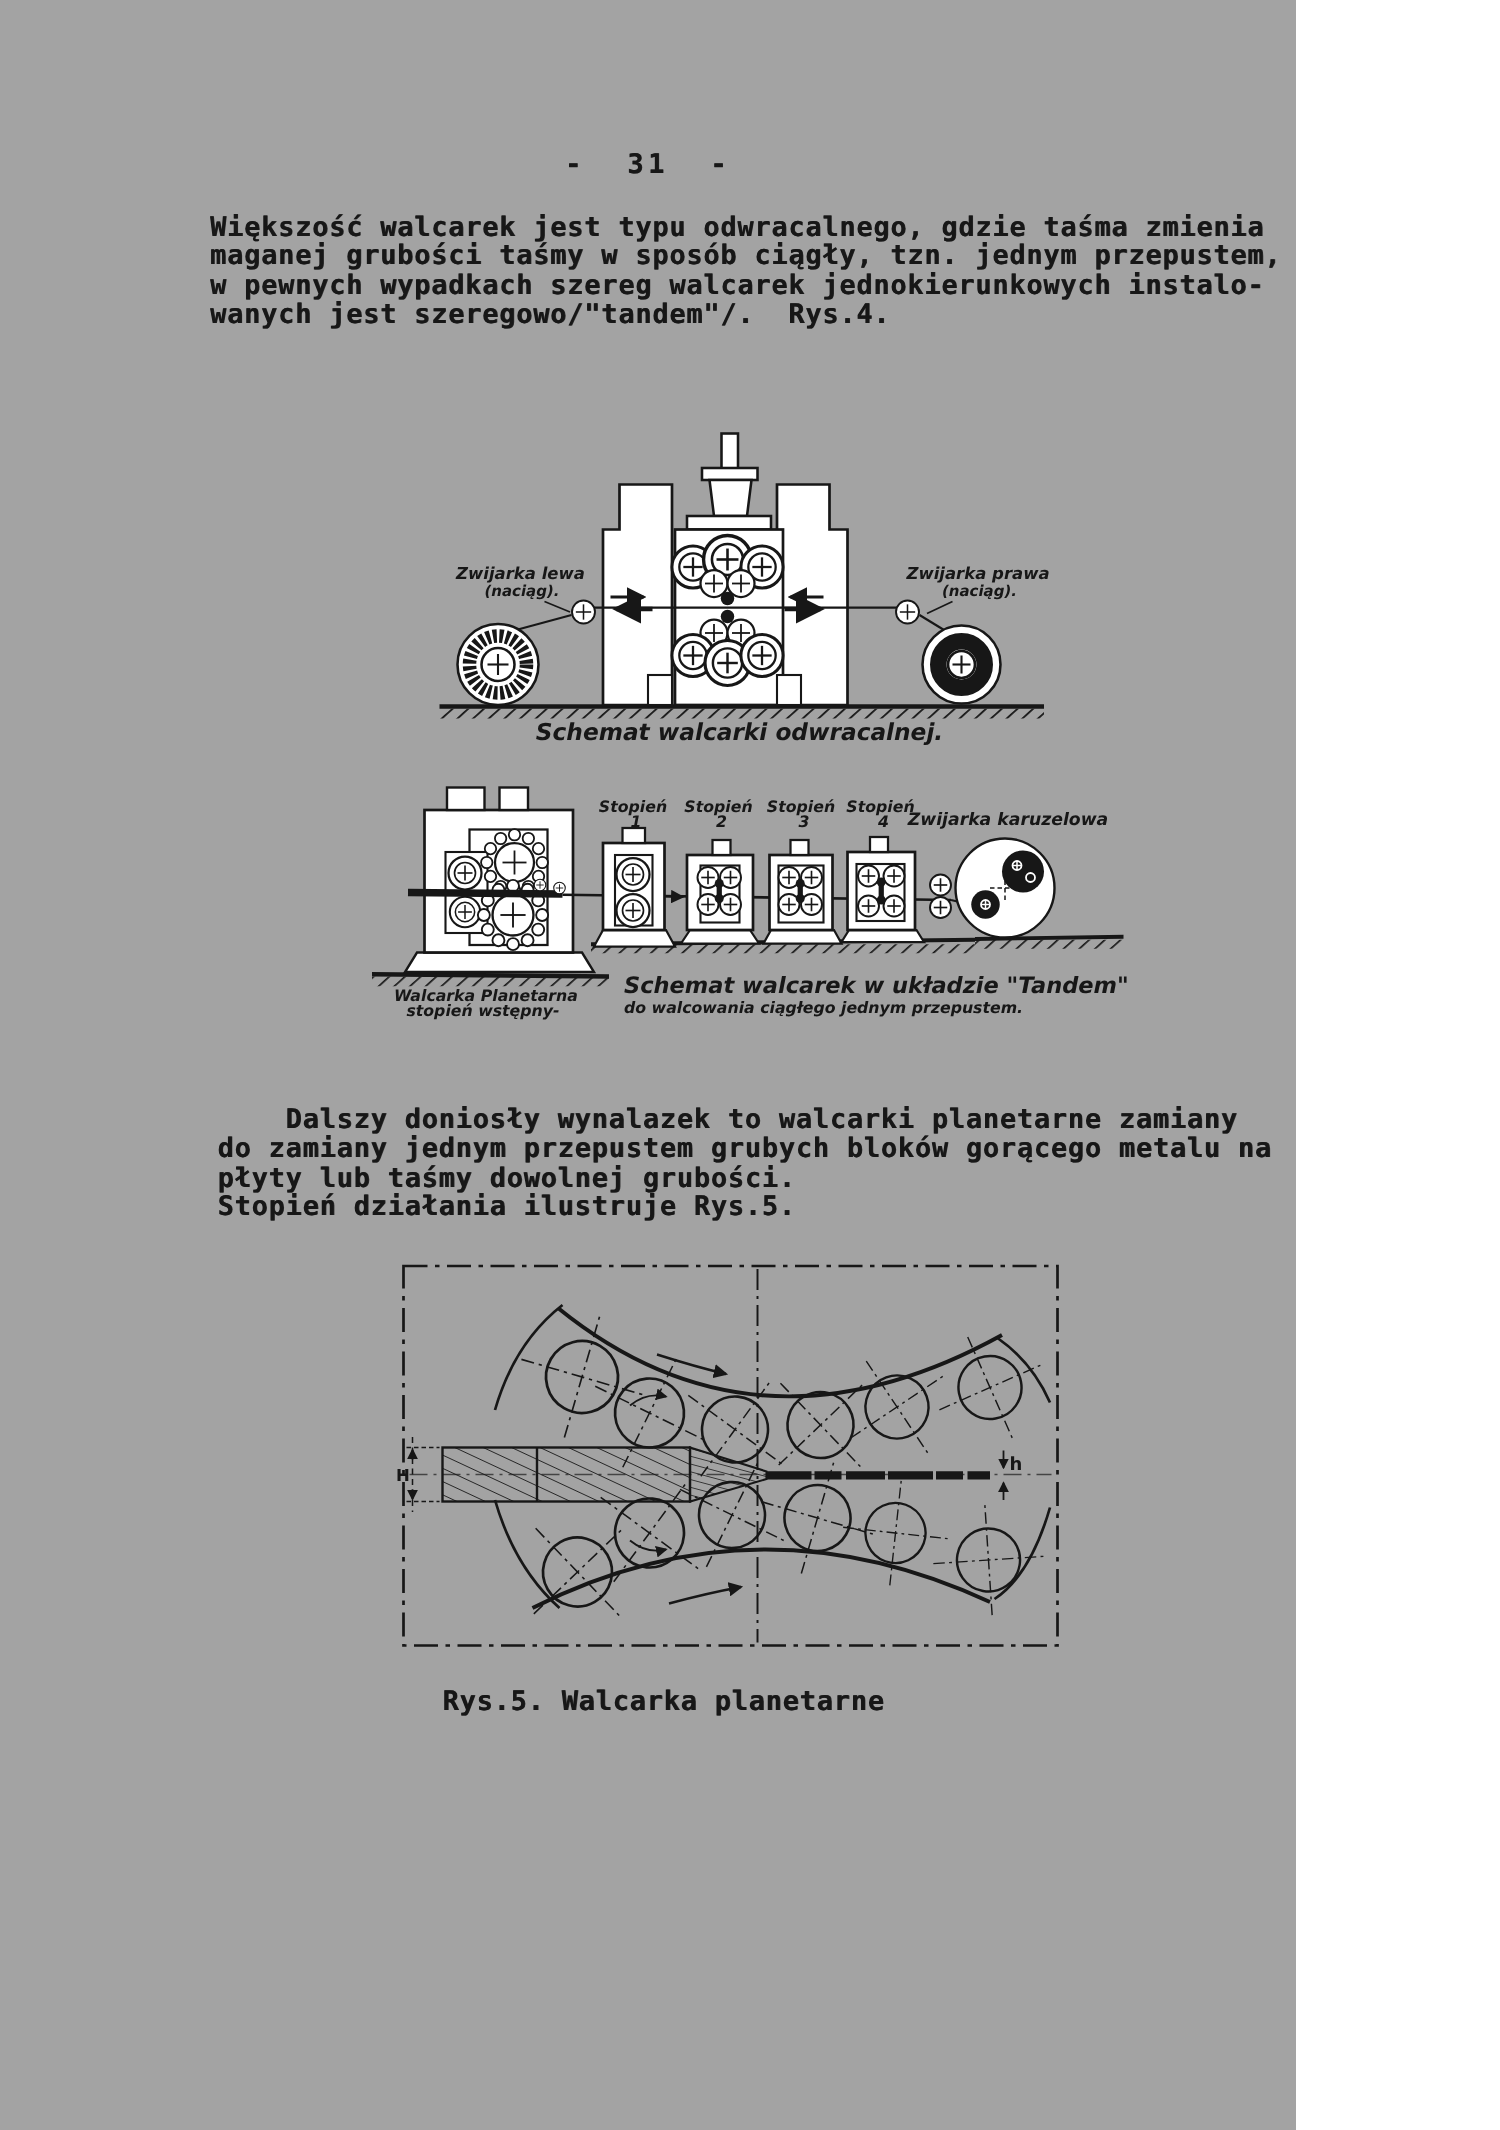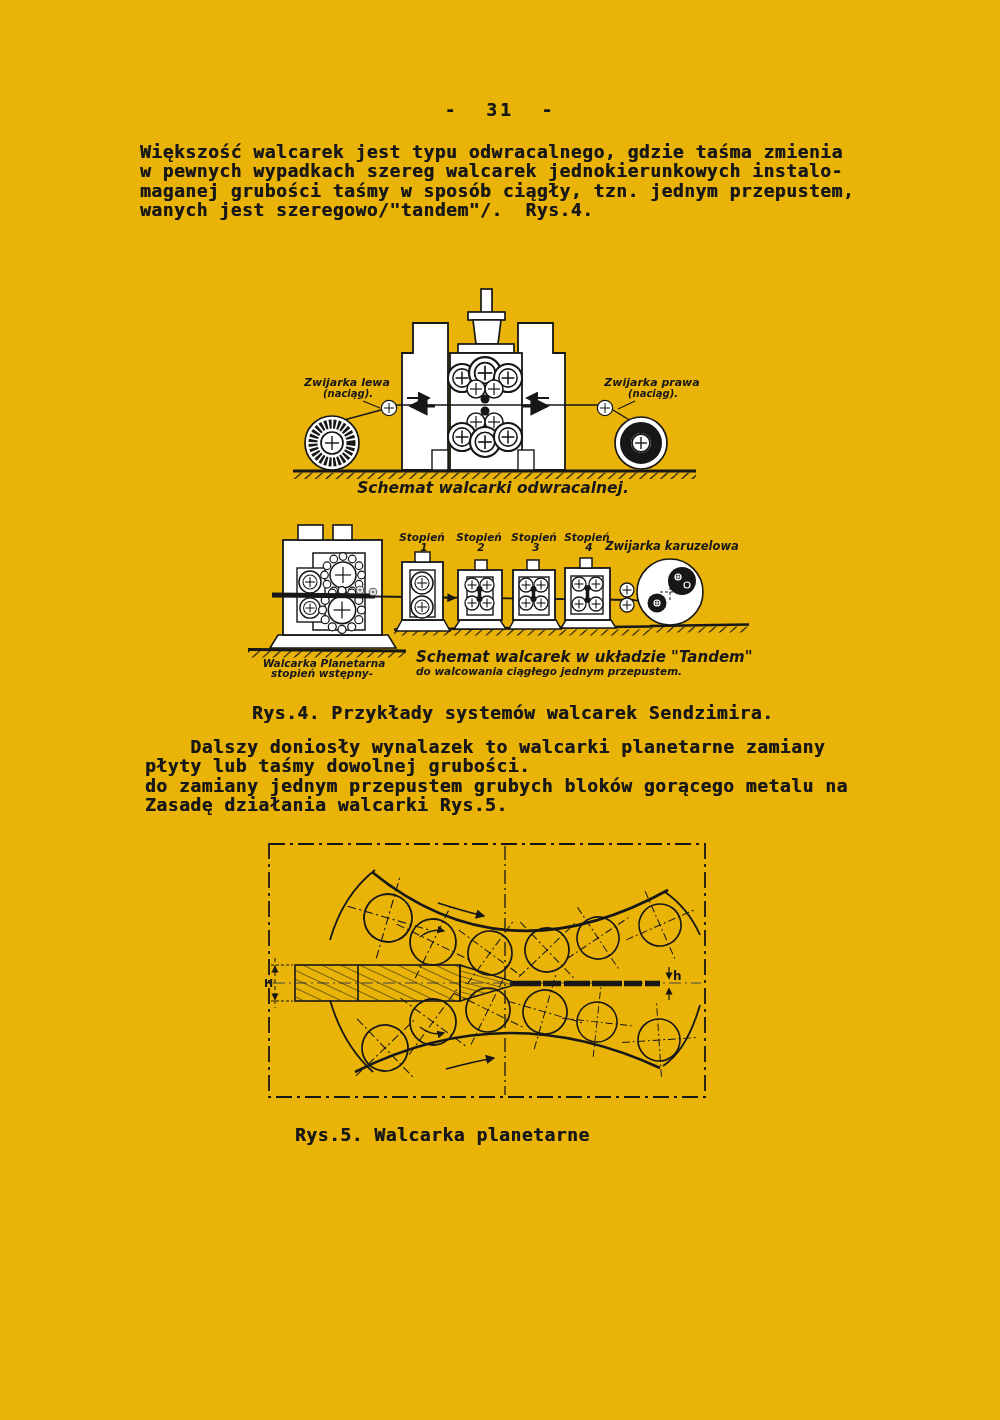--- a/index.html
+++ b/index.html
@@ -1,16 +1,16 @@
 <!DOCTYPE html>
 <html><head>
 <meta charset="utf-8">
 <style>
   html,body{margin:0;padding:0;background:#ffffff;}
-  .page{position:relative;width:1000px;height:1420px;background:#eab308;overflow:hidden;color:#171717;}
+  .page{position:relative;width:864px;height:1420px;background:#a3a3a3;overflow:hidden;color:#171717;}
   .tw{font-family:"DejaVu Sans Mono","Liberation Mono",monospace;font-weight:700;font-size:18px;
       line-height:19.4px;letter-spacing:0.5px;color:#171717;white-space:pre;
       text-shadow:0.4px 0 0 rgba(23,23,23,0.85);}
   .abs{position:absolute;}
   .pagenum{left:0;right:0;top:100px;text-align:center;letter-spacing:3px;}
   .para1{left:140px;top:142px;}
   .para2{left:145px;top:737px;}
   .cap4{left:252px;top:703px;}
   .cap5{left:295px;top:1125px;}
   svg{position:absolute;overflow:visible;}
@@ -20,22 +20,22 @@
 </style>
 </head>
 <body>
 
 <div class="page">
 
   <div class="tw abs pagenum">-  31  -</div>
 
   <div class="abs para1">
     <div class="tw">Większość walcarek jest typu odwracalnego, gdzie taśma zmienia</div>
+    <div class="tw">maganej grubości taśmy w sposób ciągły, tzn. jednym przepustem,</div>
     <div class="tw">w pewnych wypadkach szereg walcarek jednokierunkowych instalo-</div>
-    <div class="tw">maganej grubości taśmy w sposób ciągły, tzn. jednym przepustem,</div>
     <div class="tw">wanych jest szeregowo/"tandem"/.  Rys.4.</div>
   </div>
 
   <svg style="left:268px;top:276px;" width="450" height="232" viewBox="0 0 450 232">
     <defs>
       <marker id="arA" viewBox="0 0 10 10" refX="8.5" refY="5" markerWidth="6.5" markerHeight="6.5" orient="auto-start-reverse">
         <path d="M0,0 L10,5 L0,10 z" fill="#171717"></path>
       </marker>
       <pattern id="ghA" width="7" height="7" patternUnits="userSpaceOnUse" patternTransform="rotate(48)">
         <line x1="0" y1="0" x2="0" y2="7" stroke="#171717" stroke-width="2.4"></line>
@@ -285,27 +285,26 @@
     <g>
       <text class="hand" x="76" y="157" font-size="10.5" text-anchor="middle">Walcarka Planetarna</text>
       <text class="hand" x="74" y="167" font-size="10.5" text-anchor="middle">stopień wstępny-</text>
     </g>
     <g>
       <text class="hand" x="168" y="152" font-size="15">Schemat walcarek w układzie "Tandem"</text>
       <text class="hand" x="168" y="165" font-size="10.5">do walcowania ciągłego jednym przepustem.</text>
     </g>
   </svg>
 
-  <div class="tw abs cap4">Rys.4. Przykłady systemów walcarek Sendzimira.</div>
 
   <div class="abs para2">
     <div class="tw">    Dalszy doniosły wynalazek to walcarki planetarne zamiany</div>
+    <div class="tw">do zamiany jednym przepustem grubych bloków gorącego metalu na</div>
     <div class="tw">płyty lub taśmy dowolnej grubości.</div>
-    <div class="tw">do zamiany jednym przepustem grubych bloków gorącego metalu na</div>
-    <div class="tw">Zasadę działania walcarki Rys.5.</div>
+    <div class="tw">Stopień działania ilustruje Rys.5.</div>
   </div>
 
   <svg style="left:263px;top:840px;" width="448" height="262" viewBox="0 0 448 262">
     <defs>
       <marker id="arC" viewBox="0 0 10 10" refX="8.5" refY="5" markerWidth="6" markerHeight="6" orient="auto-start-reverse">
         <path d="M0,0 L10,5 L0,10 z" fill="#171717"></path>
       </marker>
       <pattern id="h1" width="8" height="8" patternUnits="userSpaceOnUse" patternTransform="rotate(115)">
         <line x1="0" y1="0" x2="0" y2="8" stroke="#171717" stroke-width="1.1"></line>
       </pattern>

